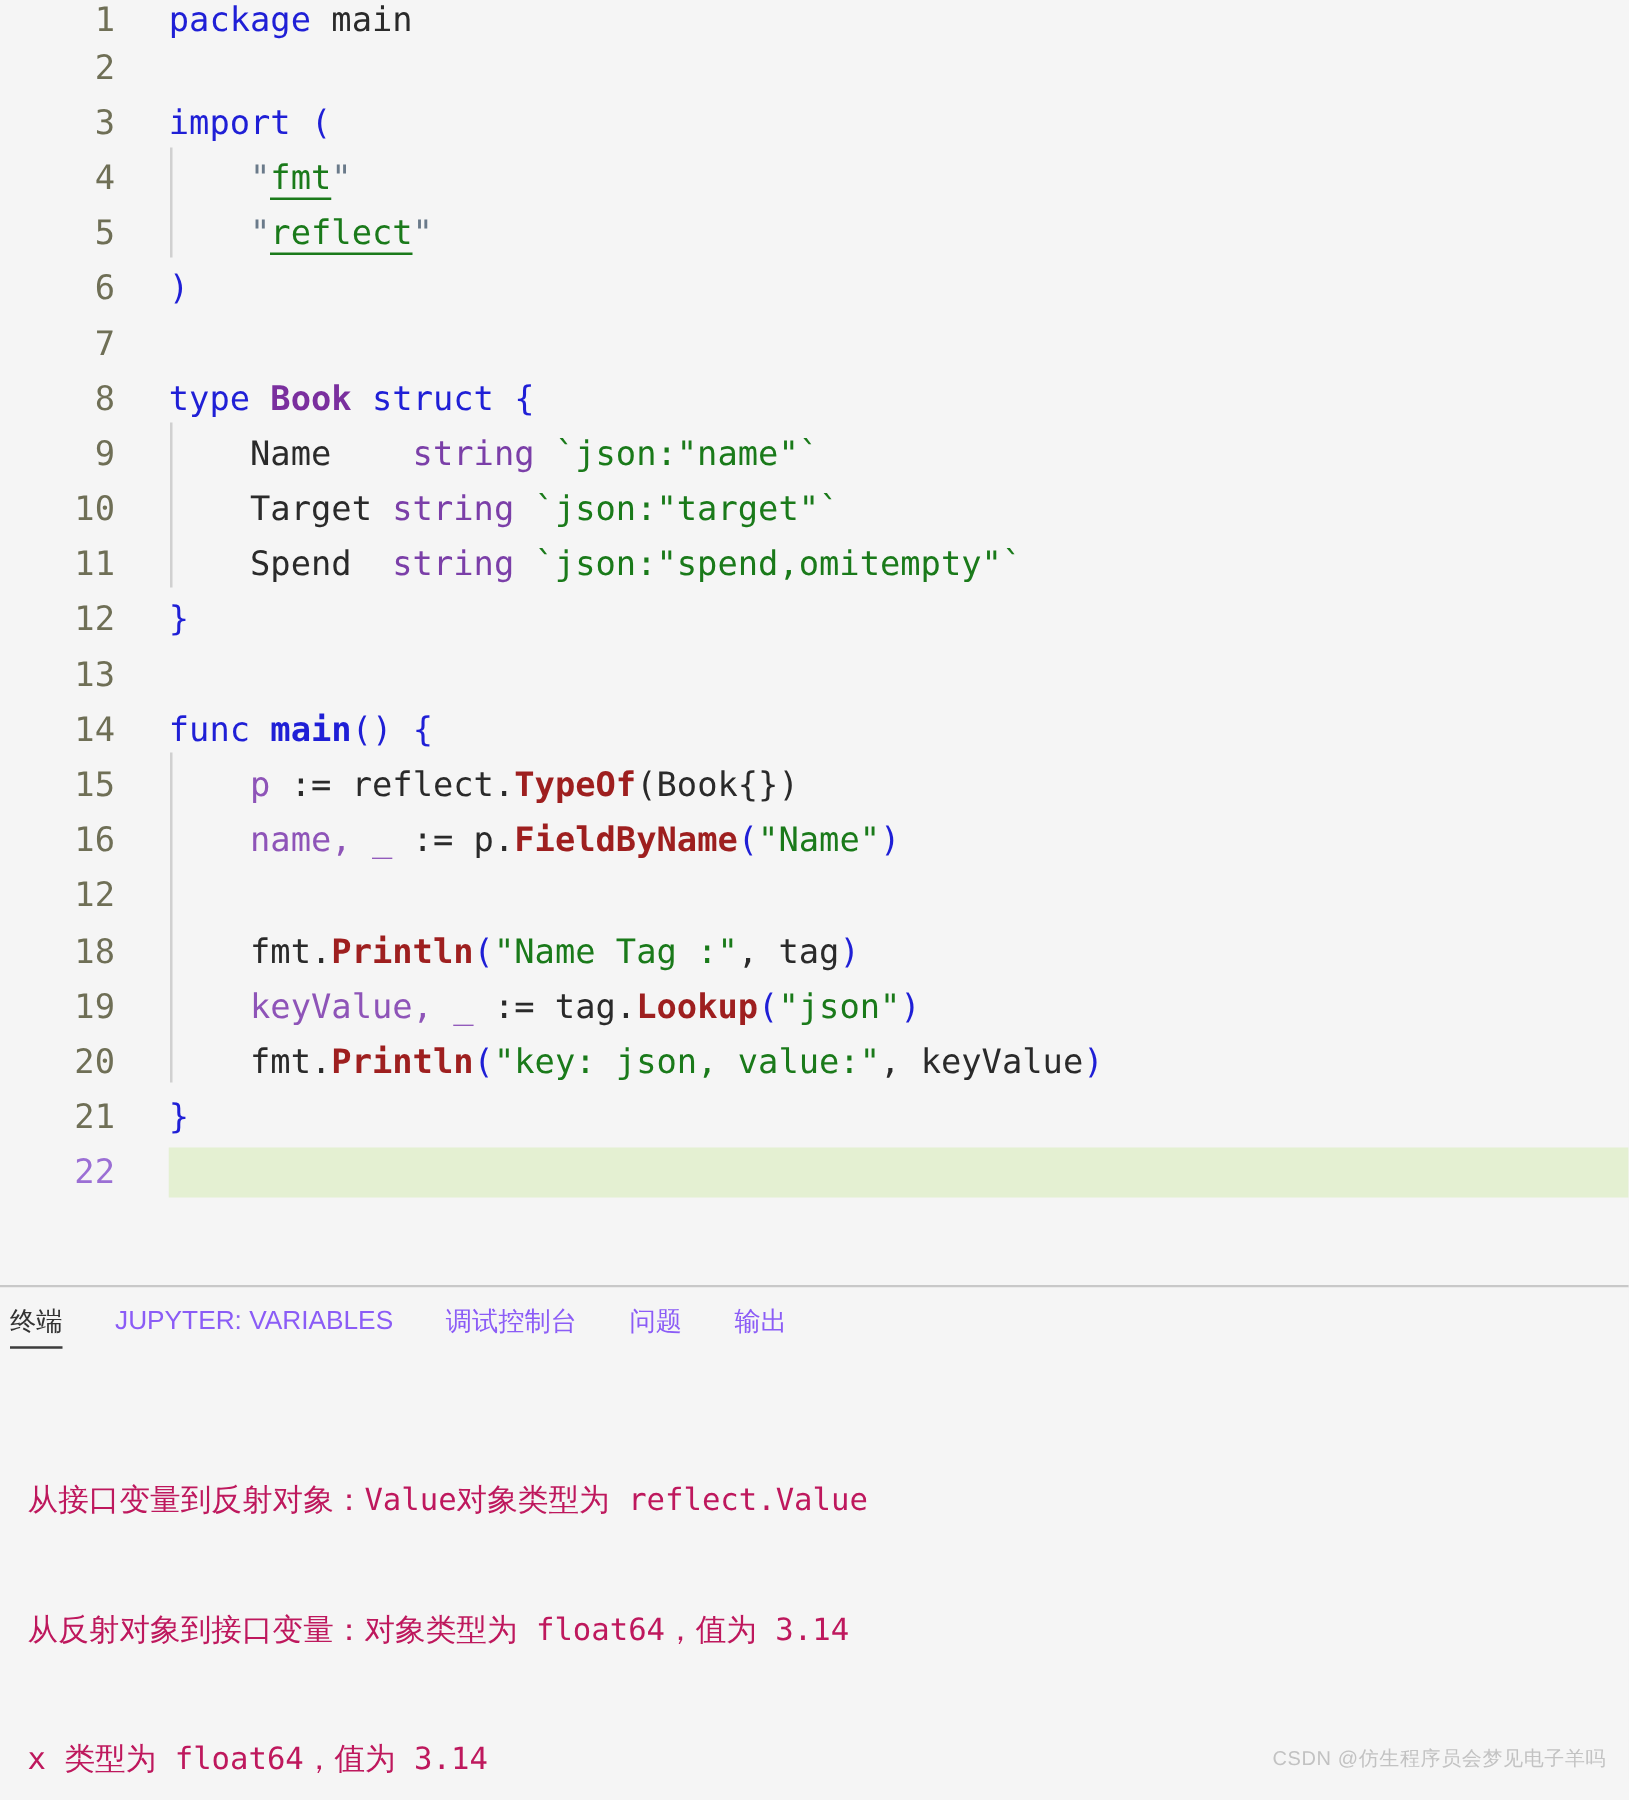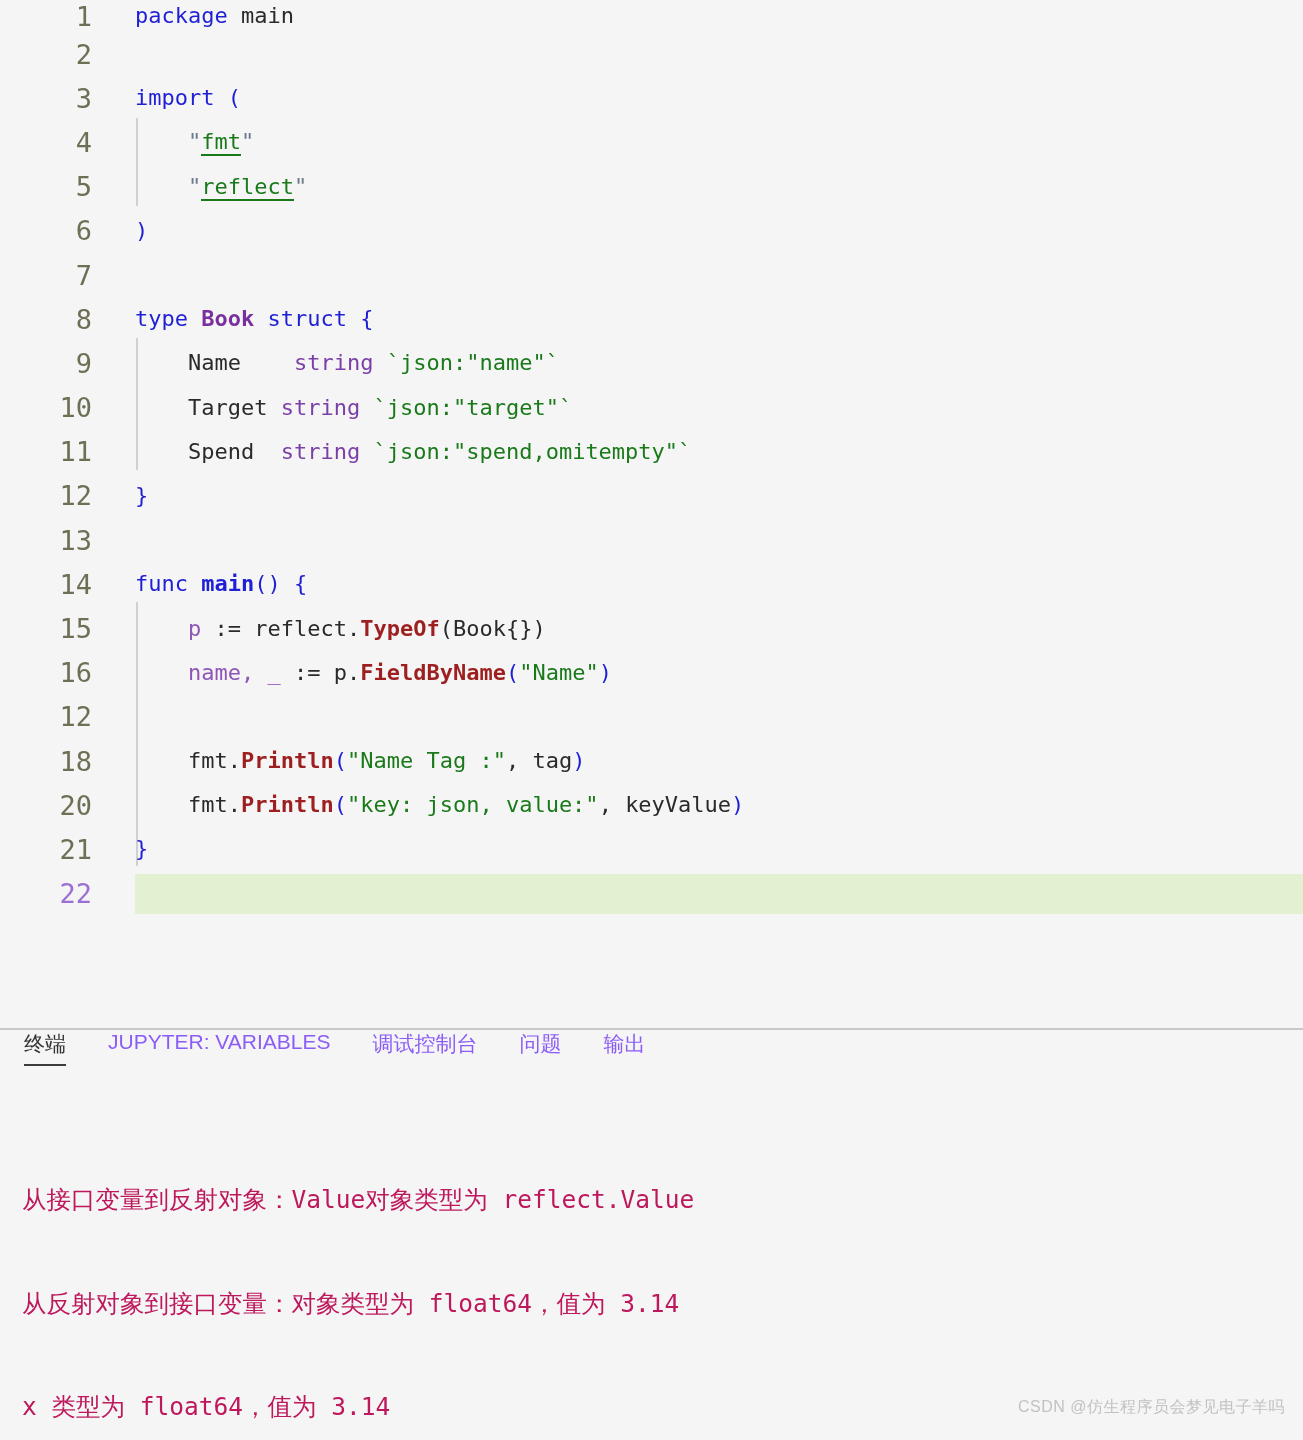--- a/index.html
+++ b/index.html
@@ -37,21 +37,21 @@
     font-family: "DejaVu Sans Mono", monospace;
     font-size: 27px;
     letter-spacing: 0px;
     z-index: 2;
   }
   .line.active .gutter { color: #9b6fd4; }
   .codetext {
     position: relative;
     margin-left: 43px;
     font-family: "DejaVu Sans Mono", monospace;
-    font-size: 22px;
+    font-size: 27px;
     color: #2a2a2a;
     z-index: 2;
     line-height: 1;
   }
   .indent-guide {
     position: absolute;
     left: 136px;
     width: 1.5px;
     background: #d0d0d0;
     z-index: 1;
@@ -76,23 +76,23 @@
     position: absolute; left: 0; top: 1028px; width: 1303px; height: 2px;
     background: #c8c8c8;
   }
 
   
   .panel {
     position: absolute; left: 0; top: 1030px; width: 1303px; height: 410px;
     background: #f5f5f5;
   }
   .tabs {
-    display: flex; align-items: flex-start;
+    display: flex; align-items: center;
     height: 62px;
-    padding-left: 24px;
+    padding-left: 8px;
   }
   .tab {
     font-family: "Liberation Sans", sans-serif;
     font-size: 21px;
     color: #8b5cf6;
     margin-right: 42px;
     padding-bottom: 8px;
     position: relative;
     cursor: pointer;
     white-space: nowrap;
@@ -219,20 +219,24 @@
 
       <div class="line">
         <span class="gutter">12</span>
       </div>
 
       <div class="line">
         <span class="gutter">18</span>
         <span class="codetext">    <span class="plain">fmt</span><span class="plain">.</span><span class="fn">Println</span><span class="paren">(</span><span class="str">"Name Tag :"</span><span class="plain">, </span><span class="plain">tag</span><span class="paren">)</span></span>
       </div>
 
+      <div class="line">
+        <span class="gutter">19</span>
+        <span class="codetext">    <span class="var">keyValue, _</span> <span class="plain">:=</span> <span class="plain">tag</span><span class="plain">.</span><span class="fn">Lookup</span><span class="paren">(</span><span class="str">"json"</span><span class="paren">)</span></span>
+      </div>
 
       <div class="line">
         <span class="gutter">20</span>
         <span class="codetext">    <span class="plain">fmt</span><span class="plain">.</span><span class="fn">Println</span><span class="paren">(</span><span class="str">"key: json, value:"</span><span class="plain">, </span><span class="plain">keyValue</span><span class="paren">)</span></span>
       </div>
 
       <div class="line">
         <span class="gutter">21</span>
         <span class="codetext"><span class="paren">}</span></span>
       </div>

